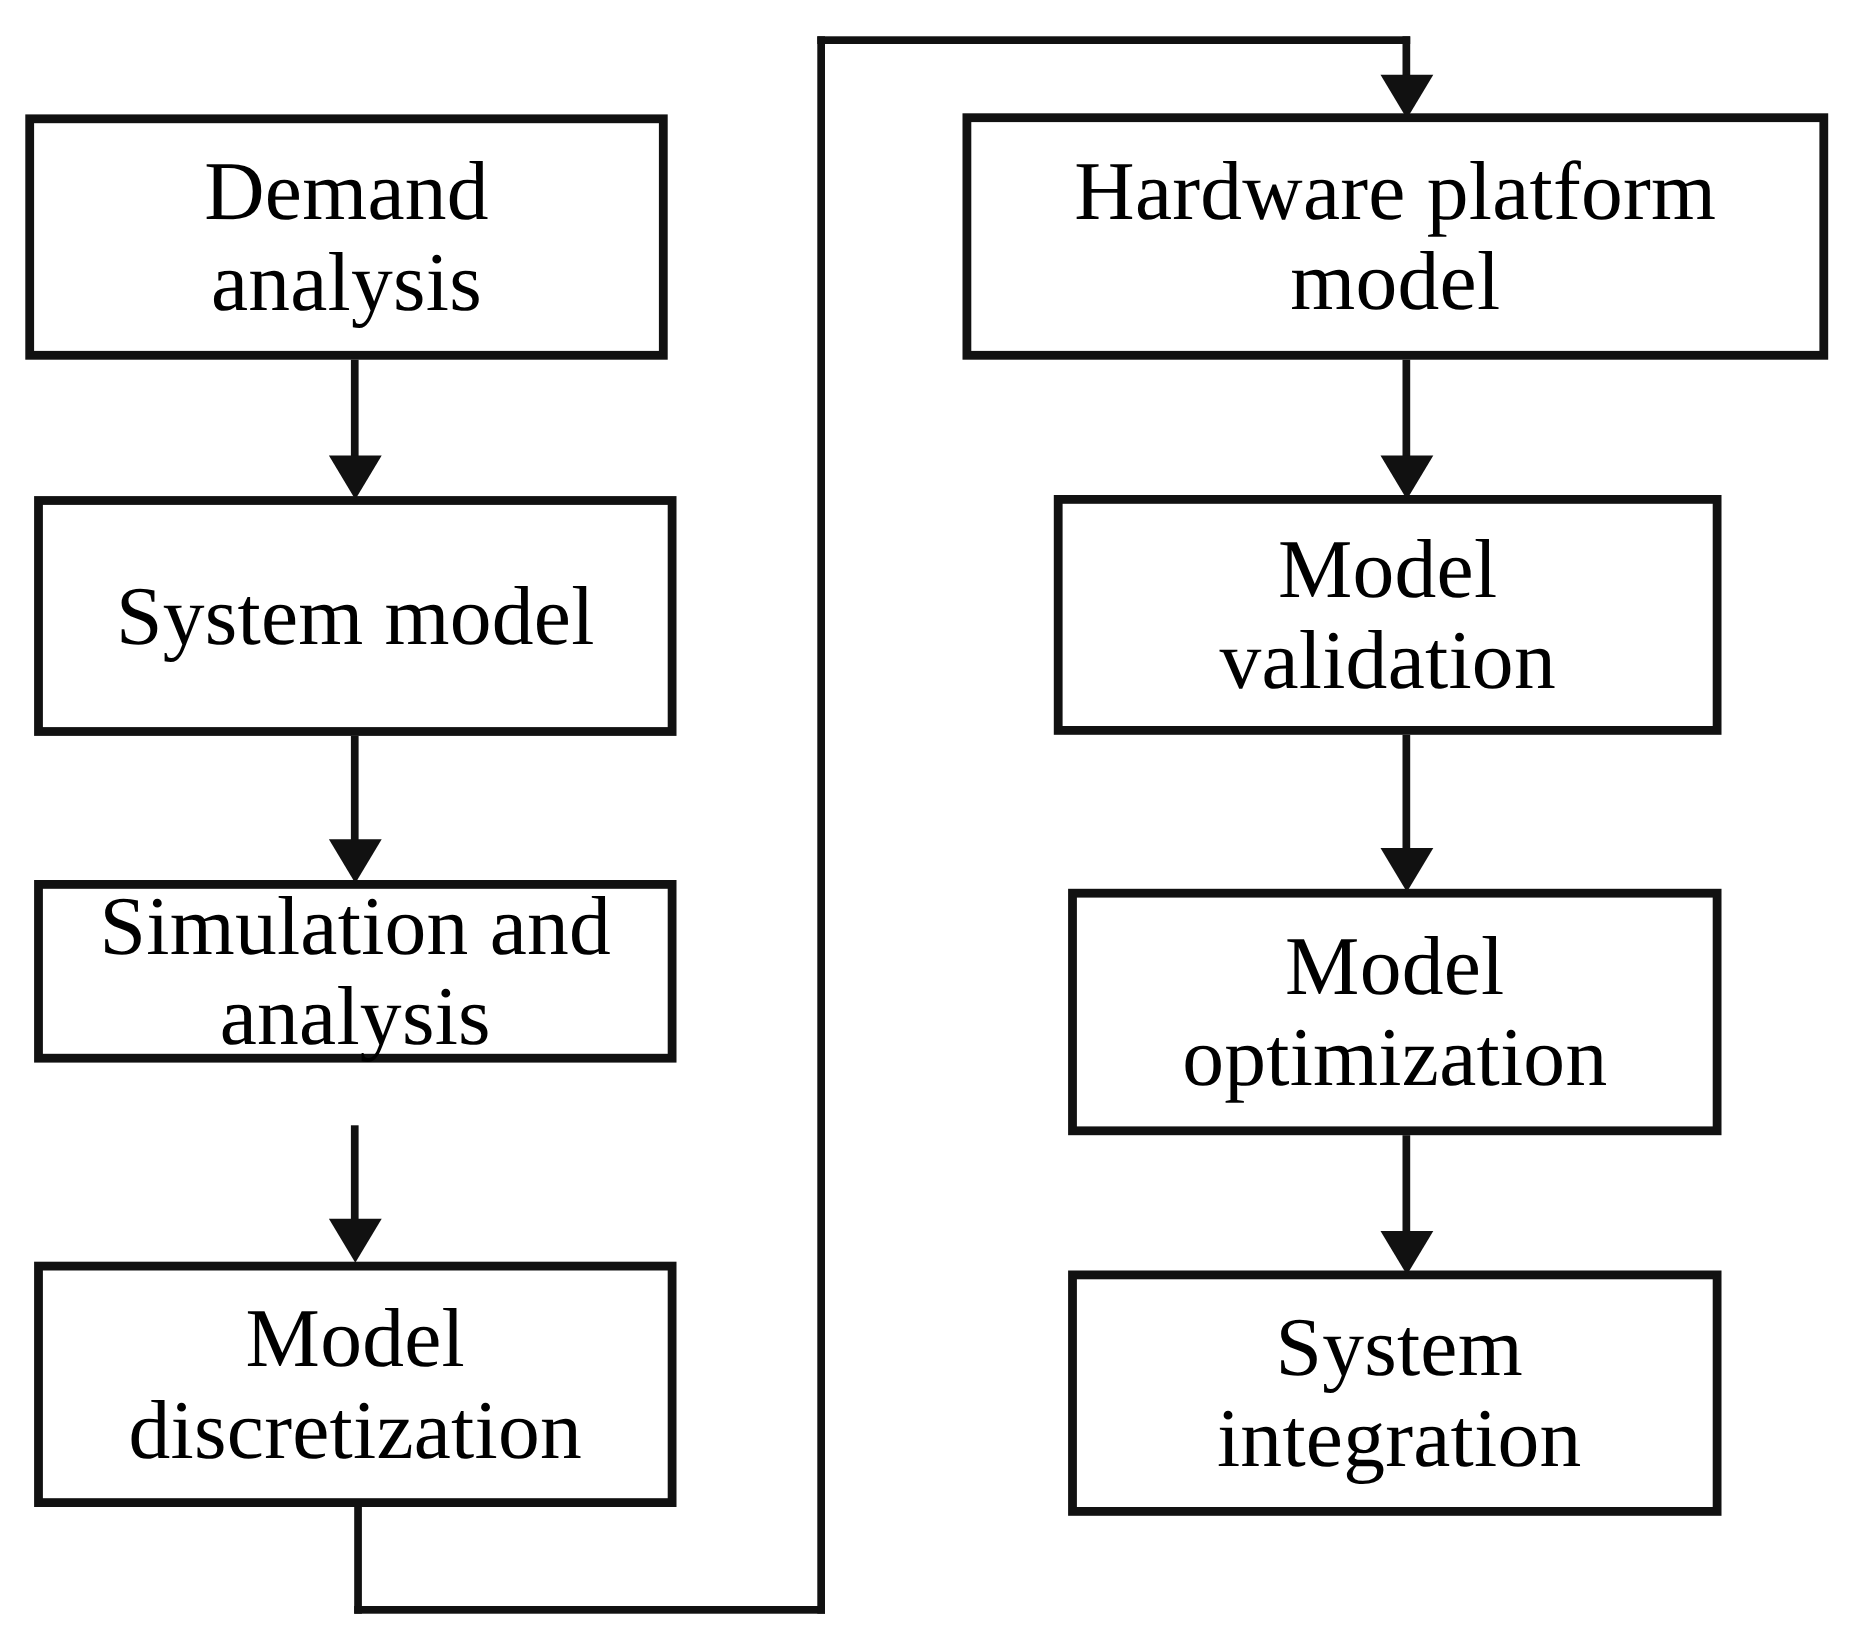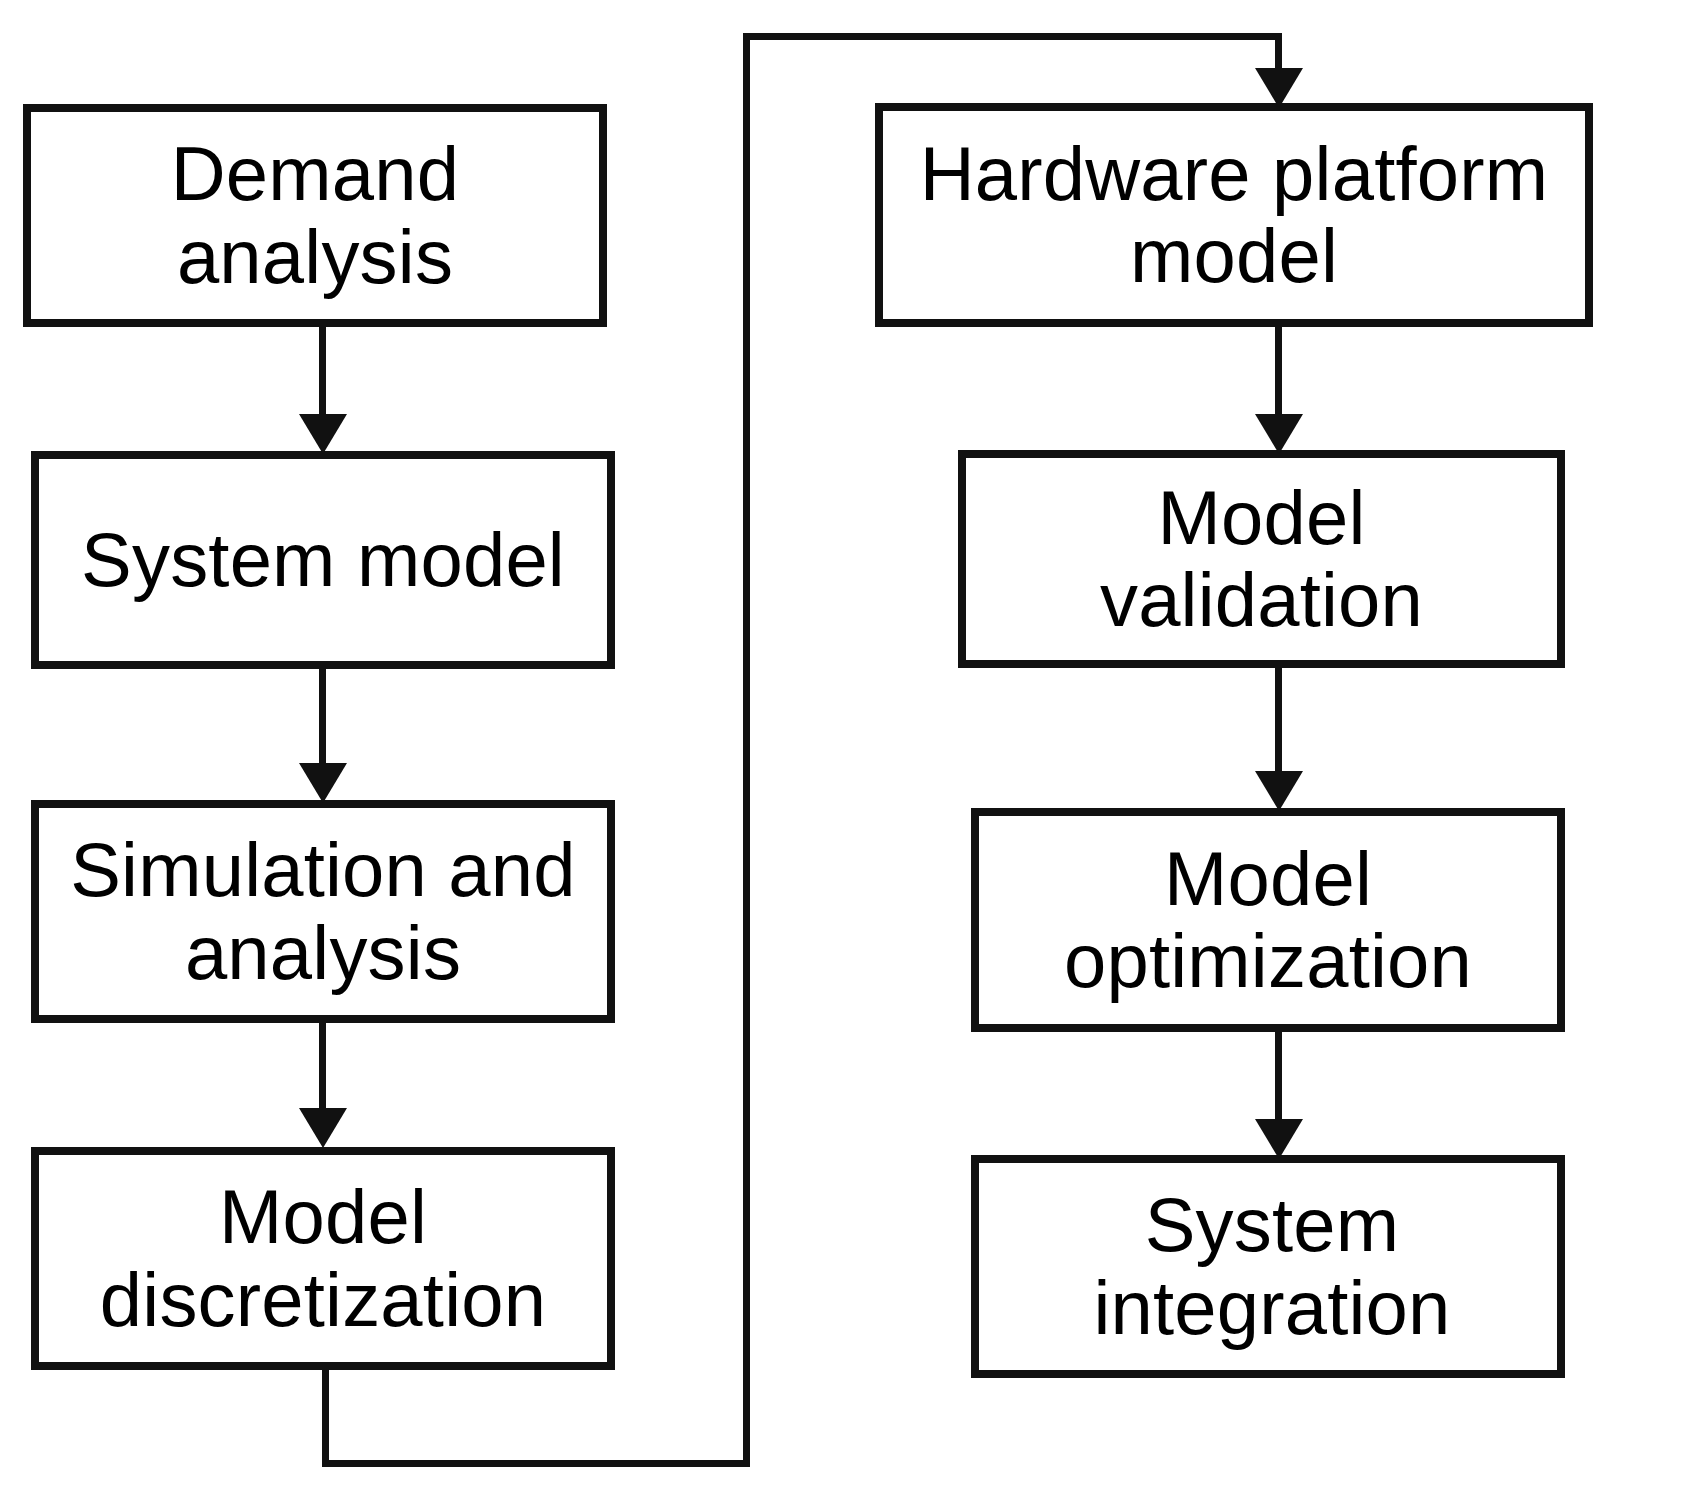--- a/index.html
+++ b/index.html
@@ -6,21 +6,21 @@
     margin: 0;
     padding: 0;
     background: #ffffff;
   }
   #canvas {
     position: relative;
     width: 1686px;
     height: 1496px;
     background: #ffffff;
     overflow: hidden;
-    font-family: Liberation Sans, sans-serif;
+    font-family: Liberation Serif, serif;
   }
   .node {
     position: absolute;
     box-sizing: border-box;
     border: 8px solid #111111;
     background: #ffffff;
     display: flex;
     align-items: center;
     justify-content: center;
     text-align: center;
@@ -58,31 +58,31 @@
 
   <div class="node" style="left:23px; top:104px; width:584px; height:223px;">
     <span class="node-label">Demand
 analysis</span>
   </div>
 
   <div class="node" style="left:31px; top:451px; width:584px; height:218px;">
     <span class="node-label">System model</span>
   </div>
 
-  <div class="node" style="left:31px; top:800px; width:584px; height:223px;justify-content:center;">
+  <div class="node" style="left:31px; top:800px; width:584px; height:166px;justify-content:center;">
     <span class="node-label">Simulation and
 analysis</span>
   </div>
 
   <div class="node" style="left:31px; top:1147px; width:584px; height:223px;">
     <span class="node-label">Model
 discretization</span>
   </div>
 
-  <div class="node" style="left:875px; top:103px; width:718px; height:224px;">
+  <div class="node" style="left:875px; top:103px; width:787px; height:224px;">
     <span class="node-label">Hardware platform
 model</span>
   </div>
 
   <div class="node" style="left:958px; top:450px; width:607px; height:218px;">
     <span class="node-label">Model
 validation</span>
   </div>
 
   <div class="node" style="left:971px; top:808px; width:594px; height:224px;">

